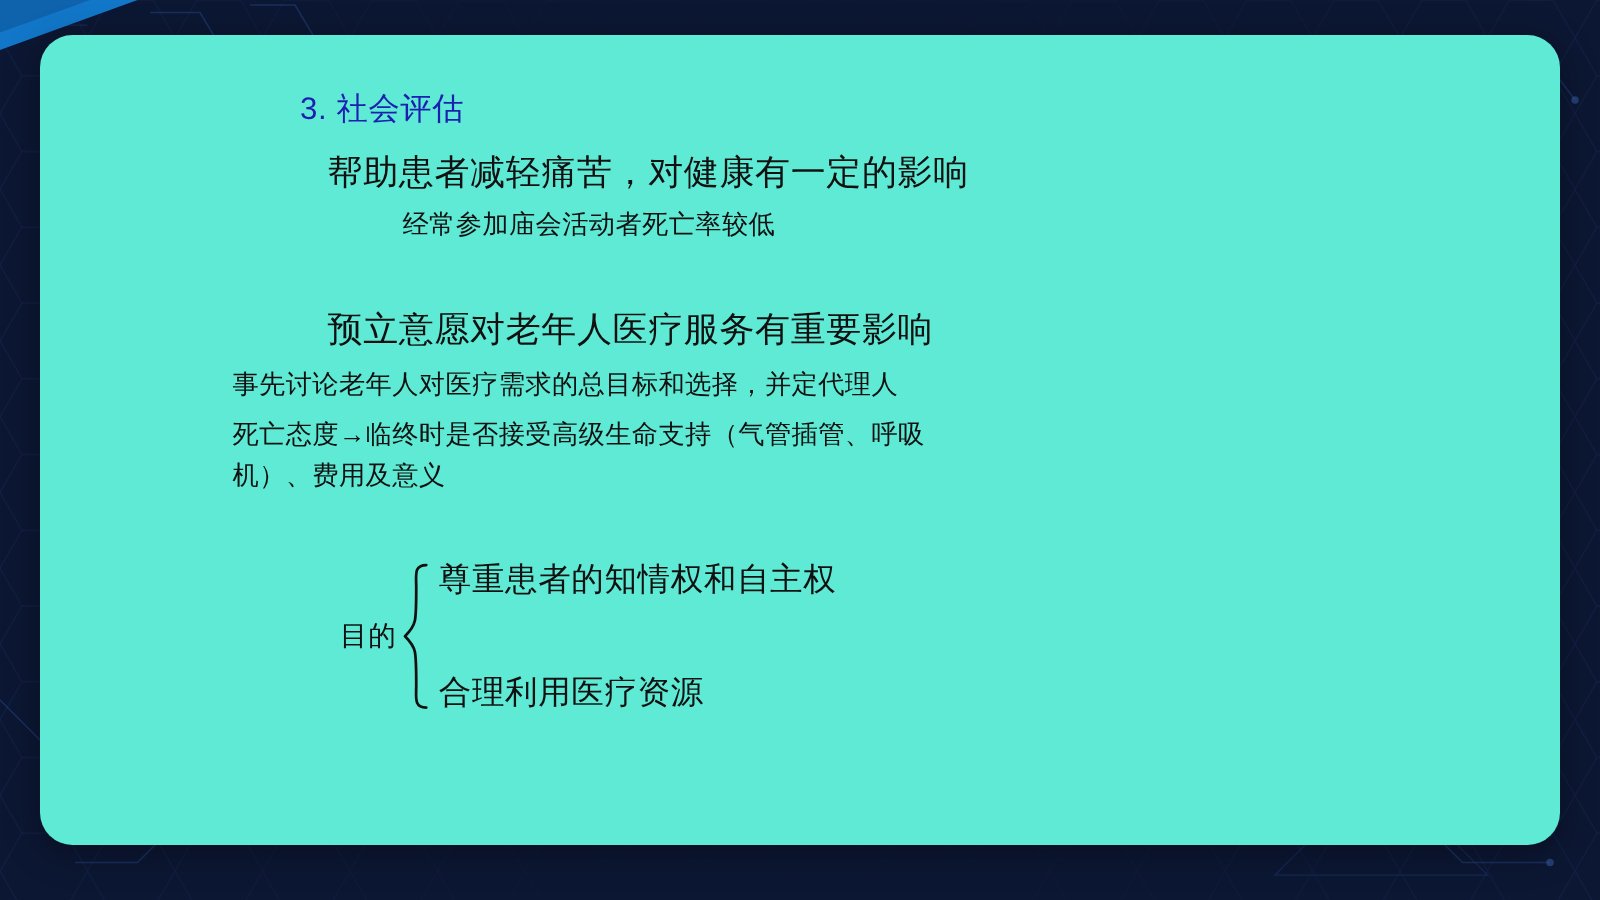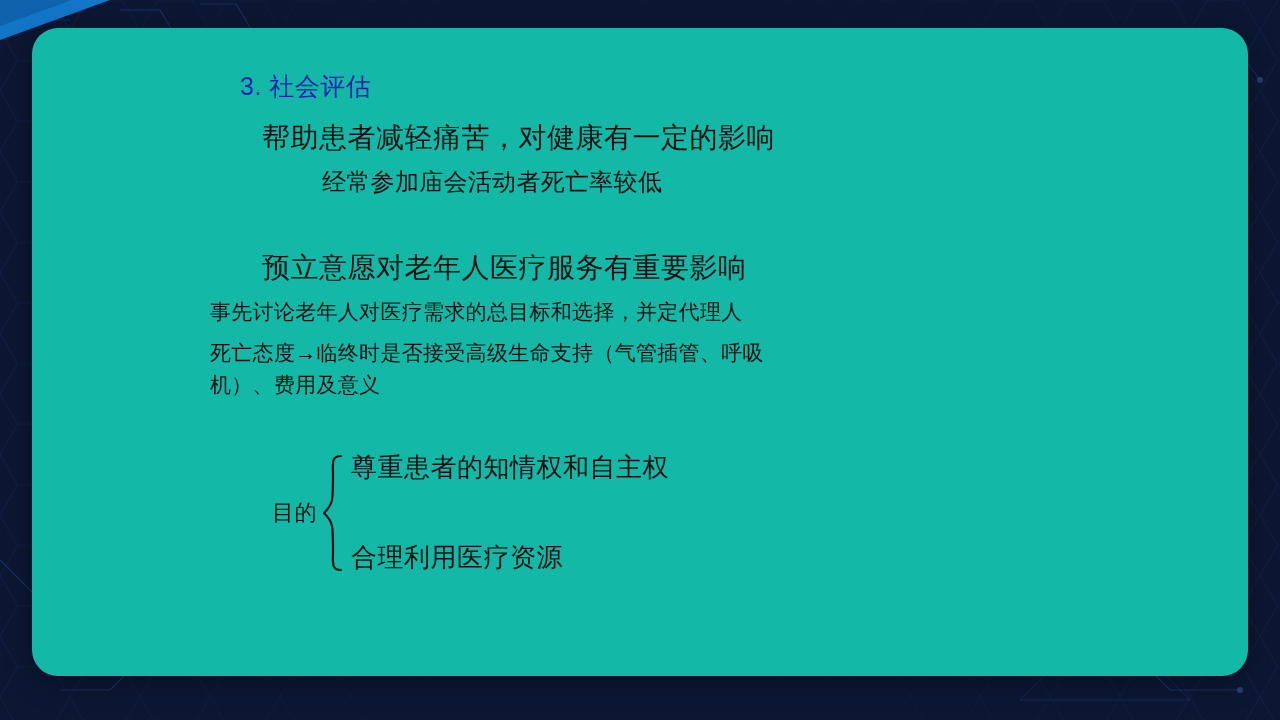--- a/index.html
+++ b/index.html
@@ -53,21 +53,21 @@
     border-right: 72px solid transparent;
     opacity: 0.9;
   }
 
   .card {
     position: absolute;
     left: 32px;
     top: 28px;
     width: 1216px;
     height: 648px;
-    background: #14b8a6;
+    background: #5eead4;
     border-radius: 26px;
     box-shadow: 0 6px 28px rgba(0,0,0,0.35);
     overflow: hidden;
   }
 
   .content {
     position: absolute;
     inset: 0;
     padding: 42px 60px;
     box-sizing: border-box;
@@ -84,36 +84,36 @@
 
   .lvl1 {
     font-size: 28px;
     color: #111;
     margin-left: 170px;
     margin-top: 16px;
     letter-spacing: 0.5px;
   }
 
   .lvl2 {
-    font-size: 24px;
+    font-size: 21px;
     color: #111;
     margin-left: 230px;
     margin-top: 8px;
     line-height: 1.42;
     letter-spacing: 0.3px;
   }
 
   .block-gap {
     height: 34px;
   }
 
   .lvl2-wide {
     font-size: 21px;
     color: #111;
-    margin-left: 118px;
+    margin-left: 94px;
     margin-top: 10px;
     line-height: 1.45;
     width: 720px;
     letter-spacing: 0.3px;
   }
 
   
   .purpose {
     margin-top: 54px;
     margin-left: 180px;

